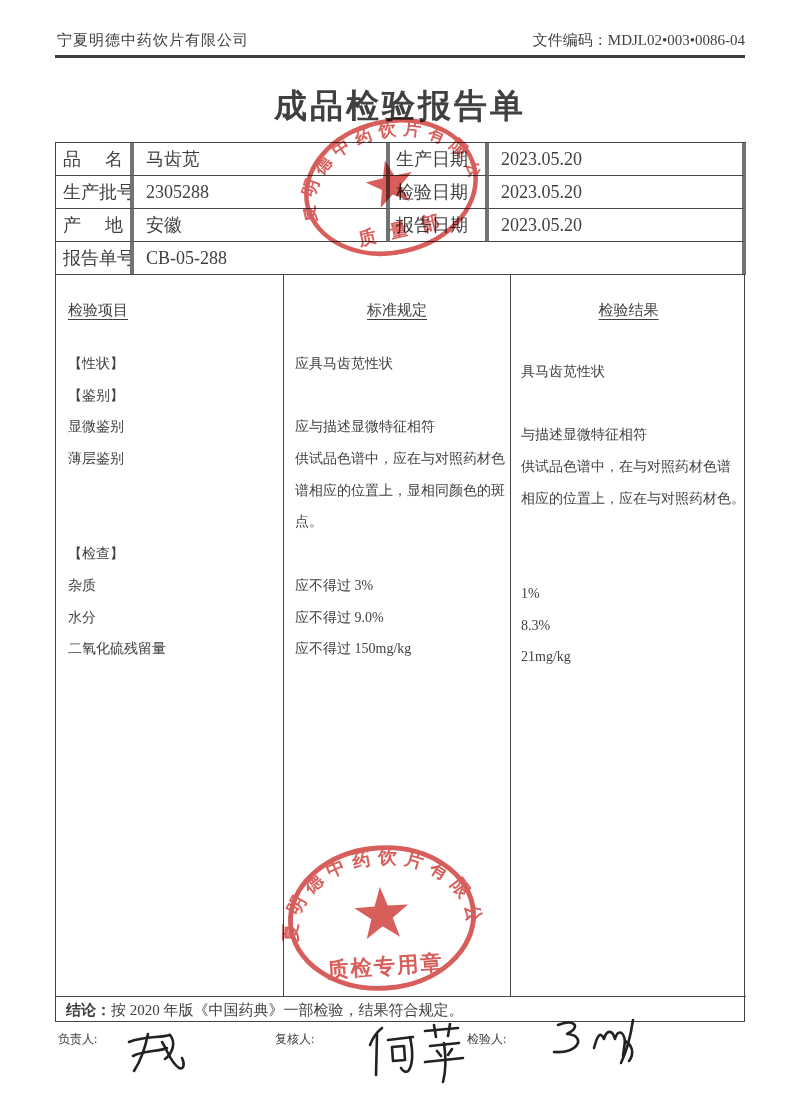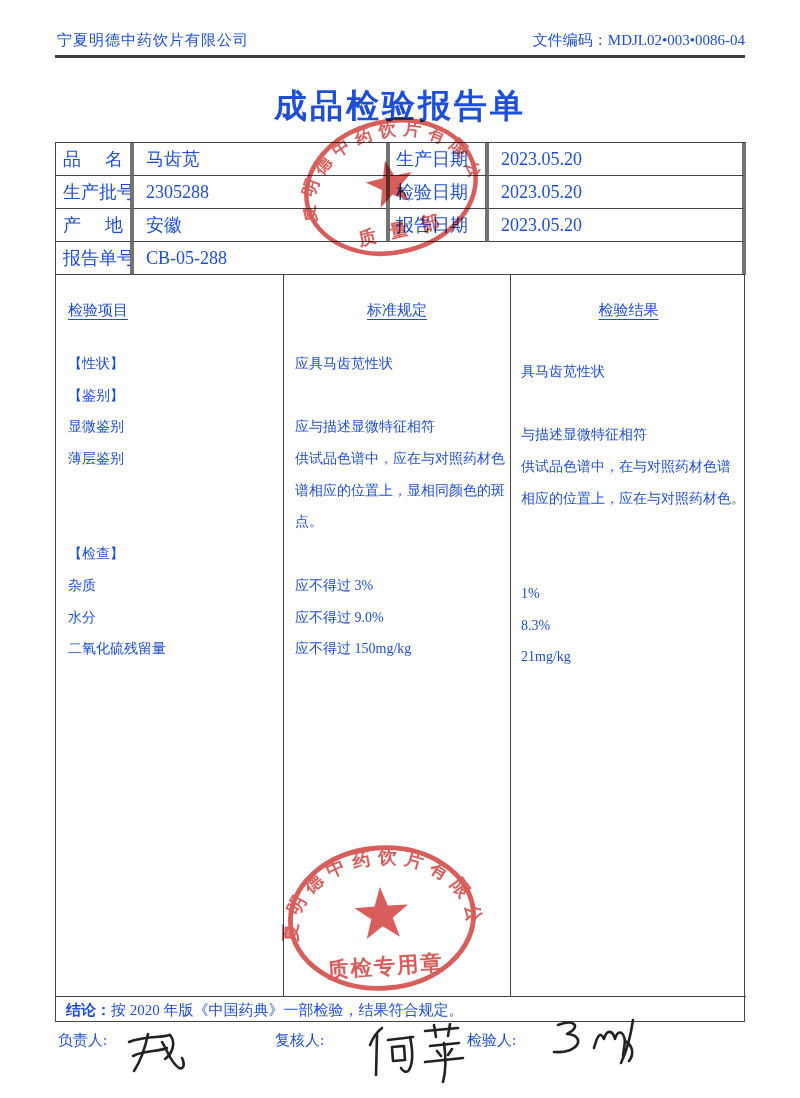--- a/index.html
+++ b/index.html
@@ -1,18 +1,18 @@
 <!DOCTYPE html>
 <html><head>
 <meta charset="utf-8">
 <style>
   html,body{margin:0;padding:0;background:#888;}
   .page{
     position:relative;width:800px;height:1098px;background:#ffffff;
-    font-family:"Liberation Serif", serif;color:#1d4ed8;overflow:hidden;
+    font-family:"Liberation Serif", serif;color:#404040;overflow:hidden;
     margin:0 auto;
   }
   
   .hdr-left{position:absolute;left:57px;top:31px;font-size:15px;letter-spacing:1px;}
   .hdr-right{position:absolute;right:55px;top:31px;font-size:15px;}
   .hdr-rule{position:absolute;left:55px;top:55px;width:690px;height:3px;background:#3d3d3d;}
   
   .title{position:absolute;left:0;right:0;top:84px;text-align:center;
     font-family:"Liberation Sans", sans-serif;font-weight:bold;font-size:33px;letter-spacing:3px;}
   
@@ -36,21 +36,21 @@
   .res-col.c2 .res-head,.res-col.c3 .res-head{text-align:center;}
   .lines{margin-top:28px;}
   .c1 .lines{padding-left:12px;}
   .c2 .lines{padding-left:11px;}
   .c3 .lines{padding-left:10px;margin-top:36px;}
   .tline{height:31.7px;line-height:31.7px;white-space:nowrap;}
   .concl-row{grid-column:1 / 4;border-top:1px solid #454545;display:flex;align-items:center;
     padding-left:10px;font-size:15px;}
   .concl-row b{font-family:"Liberation Sans", sans-serif;}
   
-  .foot-label{position:absolute;top:1031px;font-size:15px;}
+  .foot-label{position:absolute;top:1031px;font-size:12px;}
   .fl1{left:58px;} .fl2{left:275px;} .fl3{left:467px;}
   .sig{position:absolute;}
   .sig path{fill:none;stroke:#222;stroke-width:2.6;stroke-linecap:round;stroke-linejoin:round;}
   
   .stamp{position:absolute;mix-blend-mode:multiply;opacity:0.82;}
   .stamp-top{left:300px;top:112px;width:182px;height:150px;transform:rotate(-13deg);}
   .stamp-bottom{left:280px;top:840px;width:204px;height:156px;transform:rotate(-4deg);}
   .stamp text{font-family:"Liberation Sans", sans-serif;font-weight:bold;}
 </style>
 </head>

